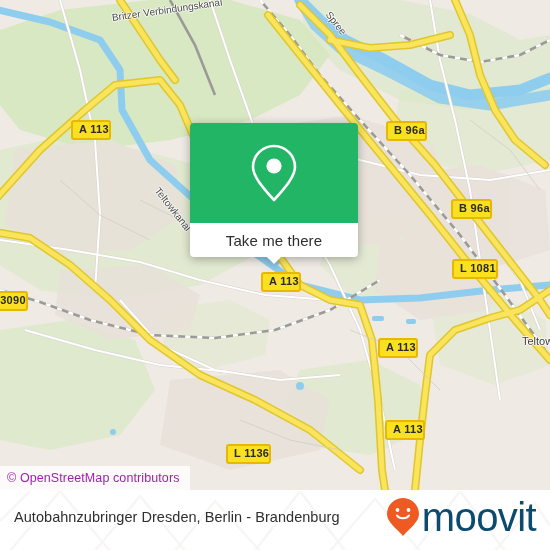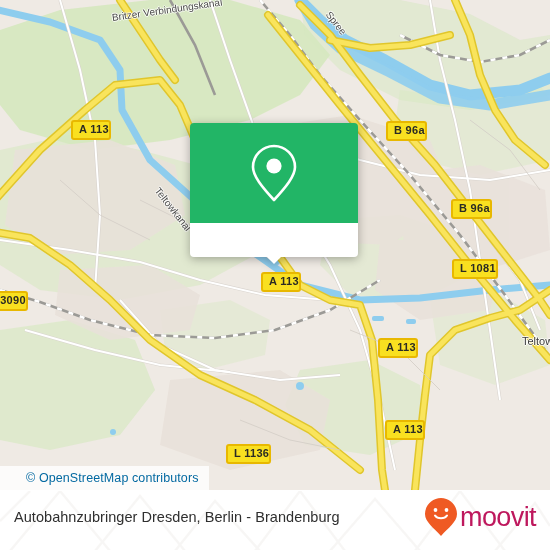--- a/index.html
+++ b/index.html
@@ -62,23 +62,23 @@
       1px 0 0 rgba(255,255,255,.9), -1px 0 0 rgba(255,255,255,.9),
       0 1px 0 rgba(255,255,255,.9), 0 -1px 0 rgba(255,255,255,.9);
   }
 
   
   .attribution {
     position: absolute;
     left: 0; top: 466px;
     height: 24px;
     display: flex; align-items: center;
-    padding: 0 10px 0 26px;
+    padding: 0 10px 0 7px;
     background: rgba(255,255,255,.80);
-    color: #0369a1;
+    color: #a21caf;
     font-size: 12.5px;
     letter-spacing: .1px;
     z-index: 40;
   }
 
   
   .popup {
     position: absolute;
     left: 190px; top: 123px;
     width: 168px;
@@ -141,22 +141,22 @@
     white-space: nowrap;
     z-index: 2;
   }
   .brand {
     position: relative;
     display: flex; align-items: center;
     gap: 2px;
     z-index: 2;
   }
   .brand-word {
-    font-size: 27px;
-    color: #be185d;
+    font-size: 40px;
+    color: #0c4a6e;
     letter-spacing: -0.6px;
     line-height: 30px;
     font-weight: 400;
   }
 </style>
 </head>
 <body>
 
 <div id="root">
 
@@ -299,20 +299,21 @@
     <div class="shield" style="left:385px; top:420px;">A 113</div>
 
     <div class="popup">
       <div class="popup-top">
         <svg width="50" height="62" viewBox="0 0 50 62" xmlns="http://www.w3.org/2000/svg">
           <path d="M25 4 C13.4 4 4 13.4 4 25 C4 34 13 45 25 58 C37 45 46 34 46 25 C46 13.4 36.6 4 25 4 Z" fill="none" stroke="#ffffff" stroke-width="2.6" stroke-linejoin="round"></path>
           <circle cx="25" cy="24" r="7.6" fill="#ffffff"></circle>
         </svg>
       </div>
       <div class="popup-bottom">
+        <span class="popup-bottom-label">Take me there</span>
         <span class="popup-tail"></span>
       </div>
     </div>
 
     <div class="attribution">
       <span>© OpenStreetMap contributors</span>
     </div>
 
   </div>
 

